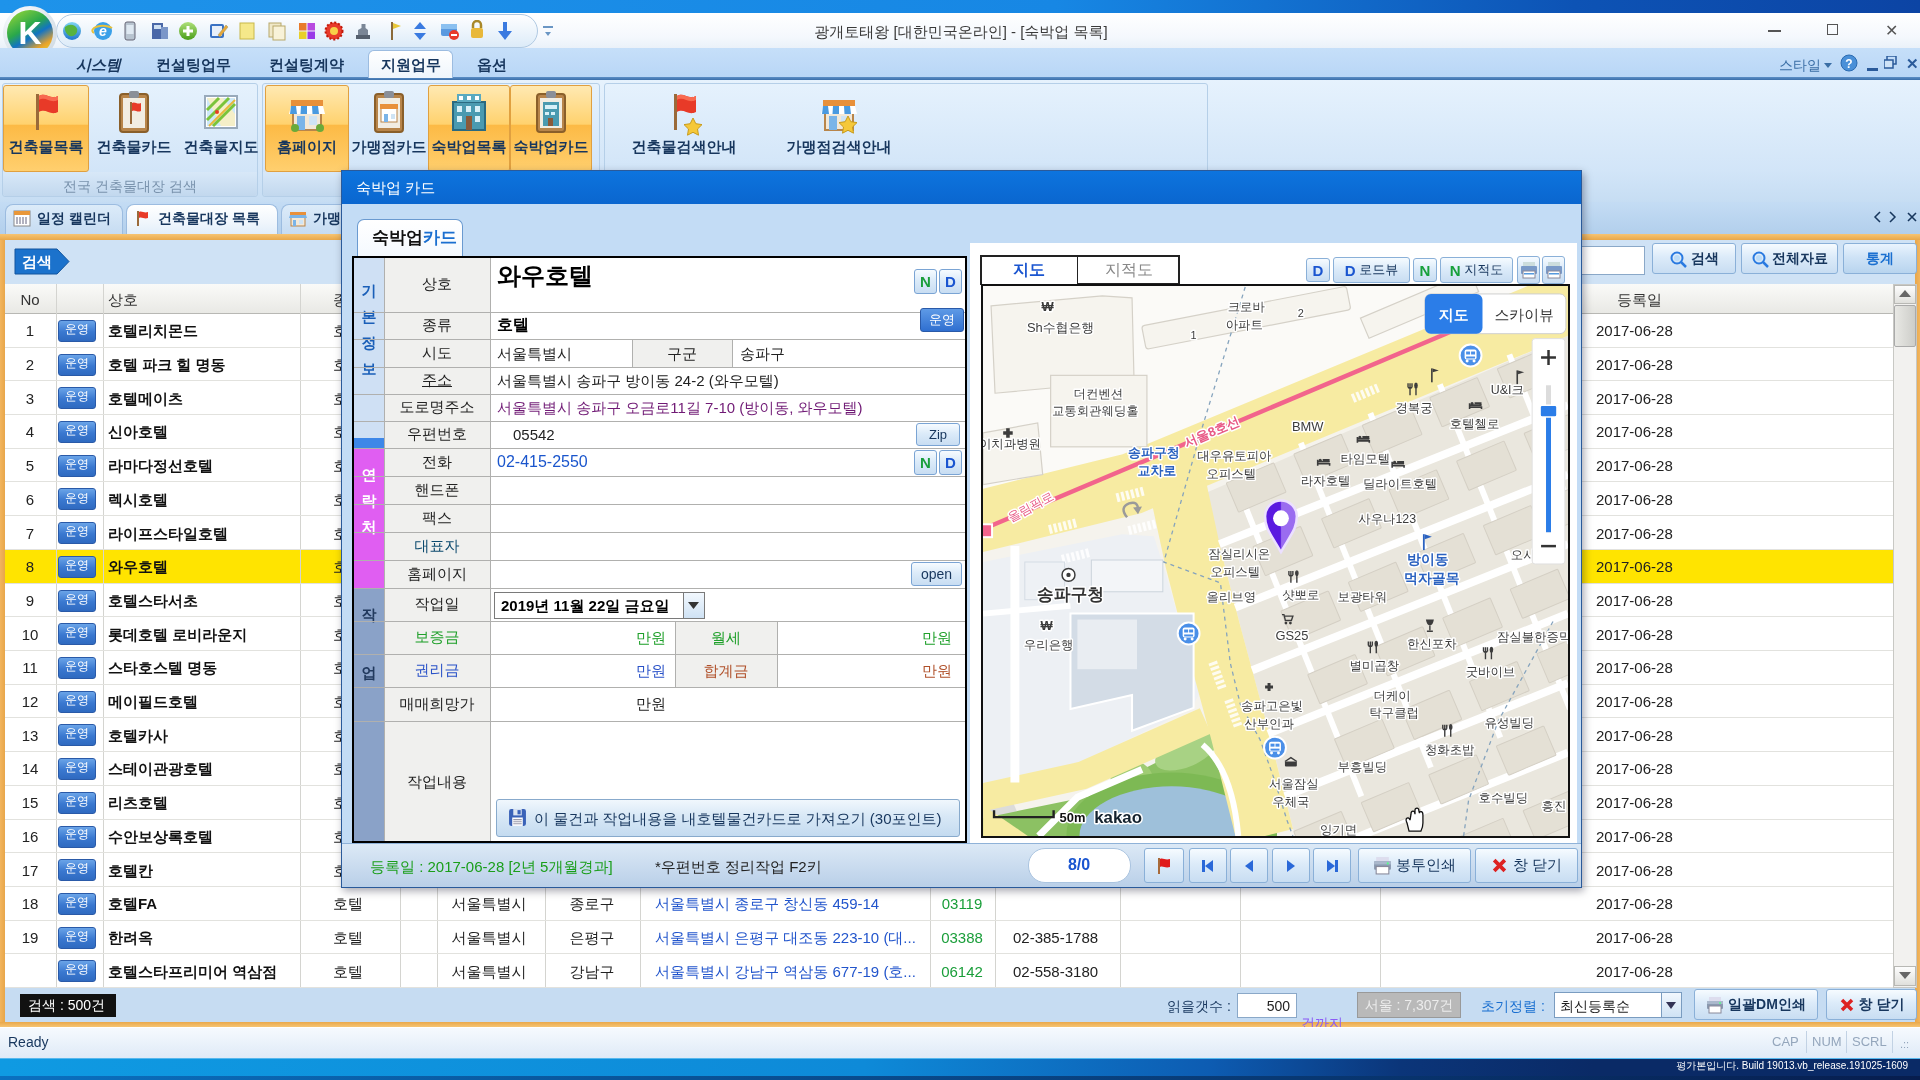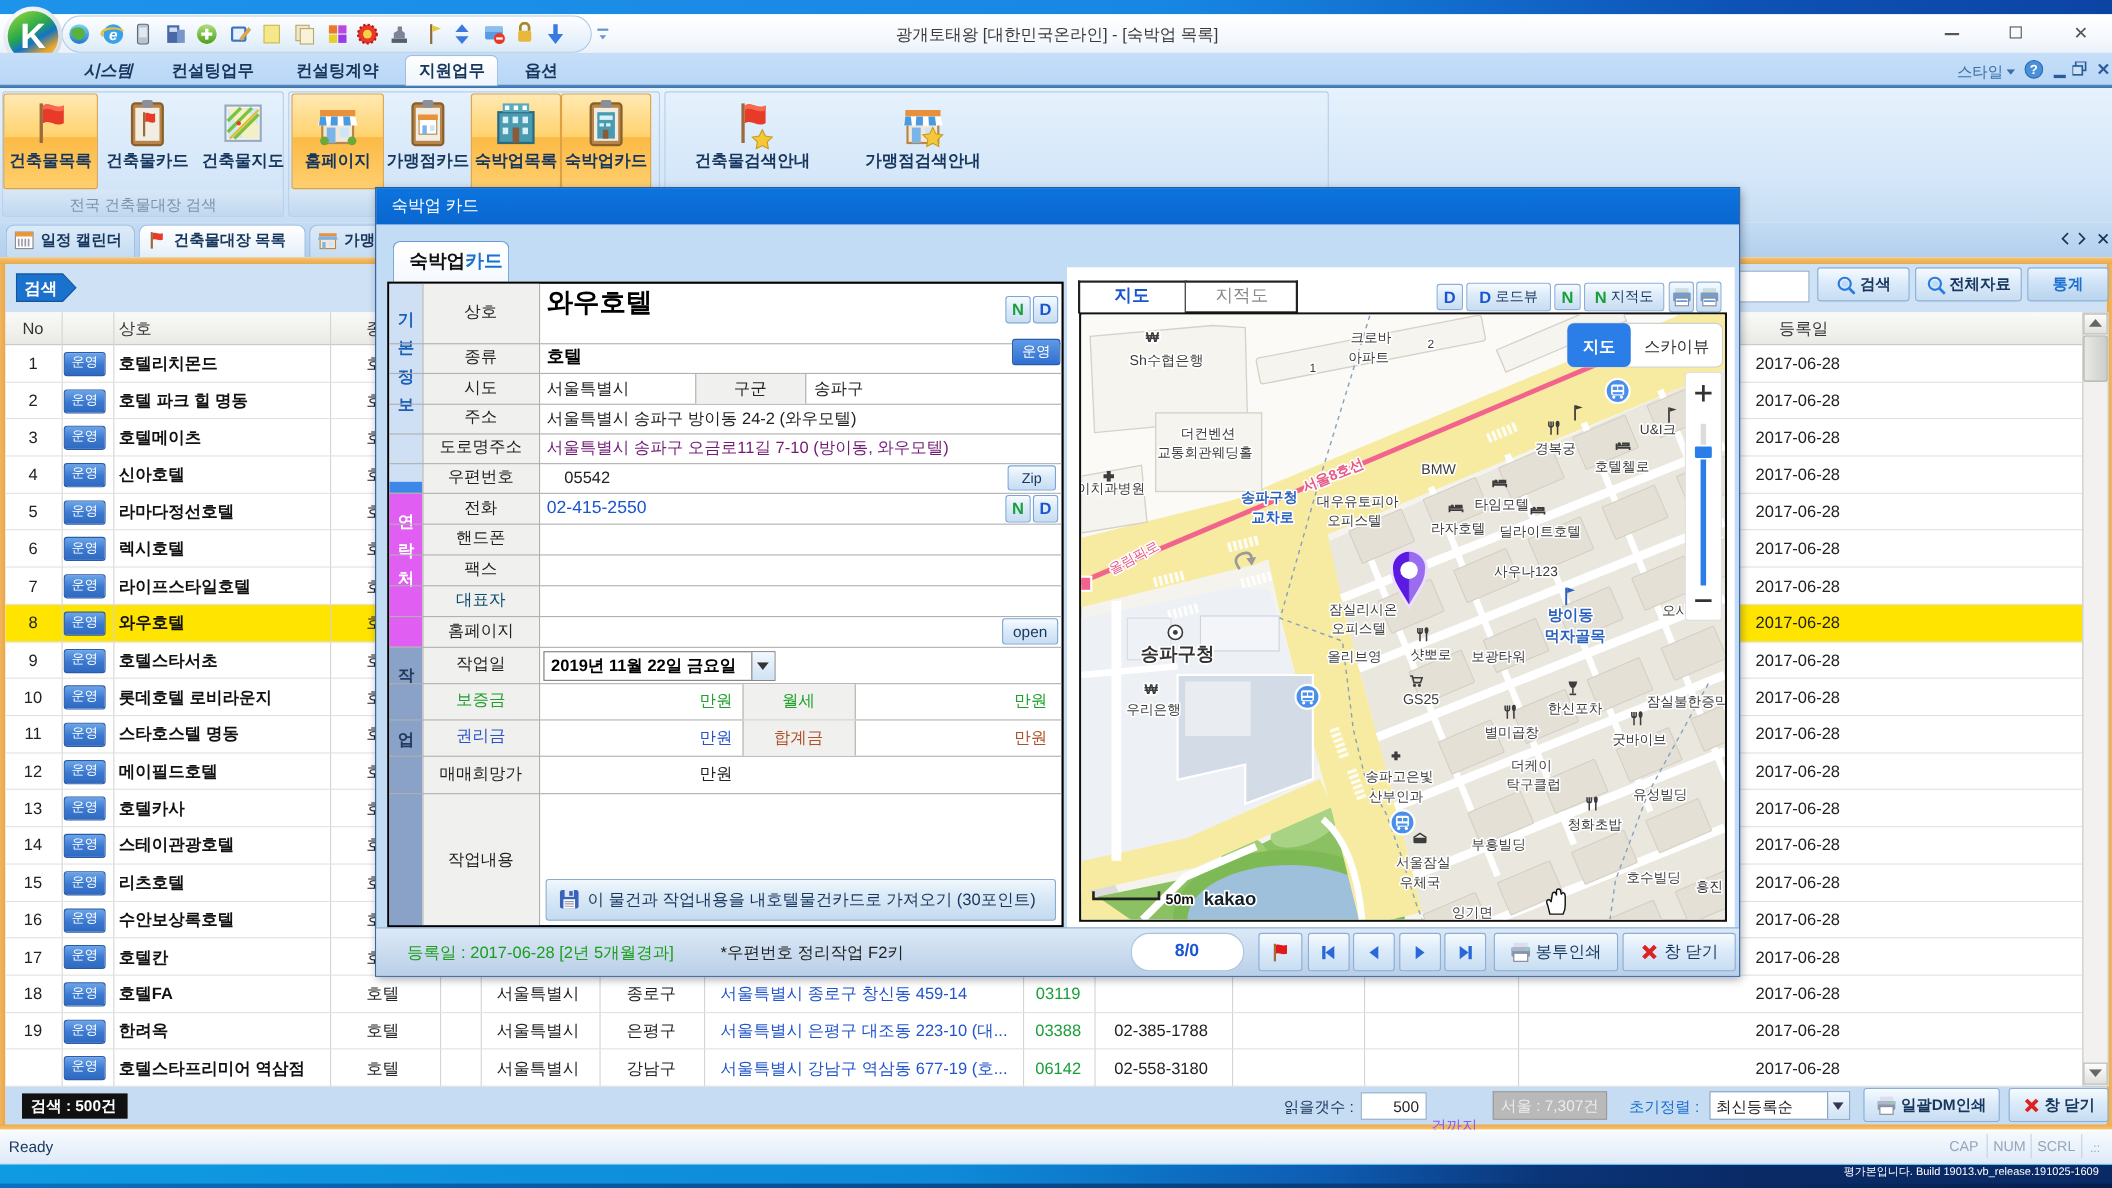--- a/index.html
+++ b/index.html
@@ -489,21 +489,21 @@
 <svg class="a" style="left:1899px;top:290px" width="12" height="8">
     <path d="M6,0 L12,7 L0,7 Z" fill="#666"></path>
   </svg>
 <div class="a" style="left:1894px;top:305px;width:22px;height:42px;background:linear-gradient(90deg,#e8e8e4,#cdcdc9);border:1px solid #aaa;border-radius:2px;"></div>
 <div class="a" style="left:1894px;top:966px;width:22px;height:20px;background:linear-gradient(#fdfdfd,#e0e0dc);border:1px solid #b8b8b4;"></div>
 <svg class="a" style="left:1899px;top:972px" width="12" height="8">
     <path d="M6,7 L12,0 L0,0 Z" fill="#666"></path>
   </svg>
 <div class="a" style="left:5px;top:988px;width:1910px;height:34px;background:#c6dcf2;"></div>
 <div class="a" style="left:20px;top:994px;width:96px;height:23px;background:#111;"></div>
-<div class="tx" style="left:28px;top:997px;font-size:14px;color:#fff;font-weight:bold;">검색 : 500건</div>
+<div class="tx" style="left:28px;top:997px;font-size:14px;color:#fff;font-weight:normal;">검색 : 500건</div>
 <div class="tx" style="left:1167px;top:998px;font-size:14px;color:#17365d;">읽을갯수 :</div>
 <div class="a" style="left:1237px;top:993px;width:60px;height:25px;background:#fff;border:1px solid #8aa8c8;"></div>
 <div class="tx" style="right:630px;top:998px;font-size:14px;color:#222;">500</div>
 <div class="tx" style="left:1301px;top:1015px;font-size:14px;color:#8b5cf6;">건까지</div>
 <div class="a" style="left:1357px;top:992px;width:104px;height:26px;background:#b9b9b9;border:1px solid #999;"></div>
 <div class="tx" style="left:1409px;transform:translateX(-50%);top:997px;font-size:14px;color:#ececec;">서울 : 7,307건</div>
 <div class="tx" style="left:1481px;top:998px;font-size:14px;color:#1a6fd0;">초기정렬 :</div>
 <div class="a" style="left:1554px;top:992px;width:128px;height:26px;background:#fff;border:1px solid #7a9cc0;"></div>
 <div class="tx" style="left:1560px;top:998px;font-size:14px;color:#222;">최신등록순</div>
 <div class="a" style="left:1661px;top:993px;width:20px;height:24px;background:linear-gradient(#f2f8fe,#cfe2f4);border-left:1px solid #7a9cc0;"></div>
@@ -565,21 +565,21 @@
 <div class="a" style="left:354px;top:588px;width:611px;height:1px;background:#b0b0ae;"></div>
 <div class="a" style="left:354px;top:621px;width:611px;height:1px;background:#b0b0ae;"></div>
 <div class="a" style="left:354px;top:654px;width:611px;height:1px;background:#b0b0ae;"></div>
 <div class="a" style="left:354px;top:687px;width:611px;height:1px;background:#b0b0ae;"></div>
 <div class="a" style="left:354px;top:721px;width:611px;height:1px;background:#b0b0ae;"></div>
 <div class="a" style="left:490px;top:258px;width:1px;height:583px;background:#b0b0ae;"></div>
 <div class="a" style="left:384px;top:258px;width:1px;height:583px;background:#b0b0ae;"></div>
 <div class="tx" style="left:437px;transform:translateX(-50%);top:275px;font-size:15px;color:#222;">상호</div>
 <div class="tx" style="left:437px;transform:translateX(-50%);top:316px;font-size:15px;color:#222;">종류</div>
 <div class="tx" style="left:437px;transform:translateX(-50%);top:344px;font-size:15px;color:#222;">시도</div>
-<div class="tx" style="left:437px;transform:translateX(-50%);top:371px;font-size:15px;color:#222;">주소</div>
+<div class="tx" style="left:437px;transform:translateX(-50%);top:371px;font-size:15px;color:#222;text-decoration:underline;">주소</div>
 <div class="tx" style="left:437px;transform:translateX(-50%);top:398px;font-size:15px;color:#222;">도로명주소</div>
 <div class="tx" style="left:437px;transform:translateX(-50%);top:425px;font-size:15px;color:#222;">우편번호</div>
 <div class="tx" style="left:437px;transform:translateX(-50%);top:453px;font-size:15px;color:#222;">전화</div>
 <div class="tx" style="left:437px;transform:translateX(-50%);top:481px;font-size:15px;color:#222;">핸드폰</div>
 <div class="tx" style="left:437px;transform:translateX(-50%);top:509px;font-size:15px;color:#222;">팩스</div>
 <div class="tx" style="left:437px;transform:translateX(-50%);top:537px;font-size:15px;color:#0c4a6e;">대표자</div>
 <div class="tx" style="left:437px;transform:translateX(-50%);top:565px;font-size:15px;color:#222;">홈페이지</div>
 <div class="tx" style="left:437px;transform:translateX(-50%);top:595px;font-size:15px;color:#222;">작업일</div>
 <div class="tx" style="left:437px;transform:translateX(-50%);top:628px;font-size:15px;color:#1fa02a;">보증금</div>
 <div class="tx" style="left:437px;transform:translateX(-50%);top:661px;font-size:15px;color:#2a52c8;">권리금</div>

